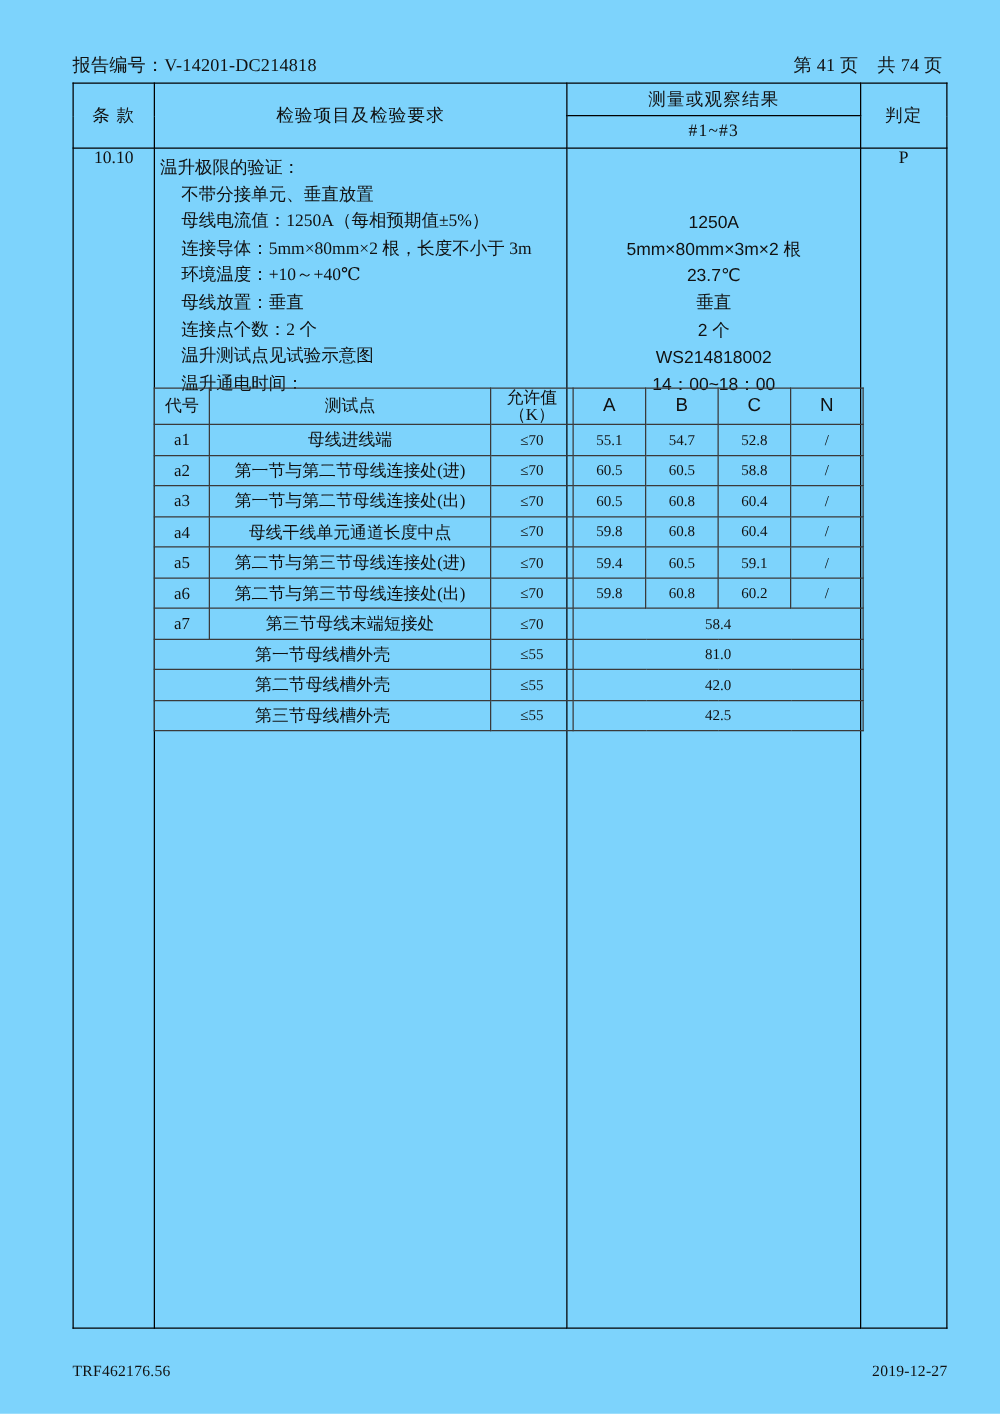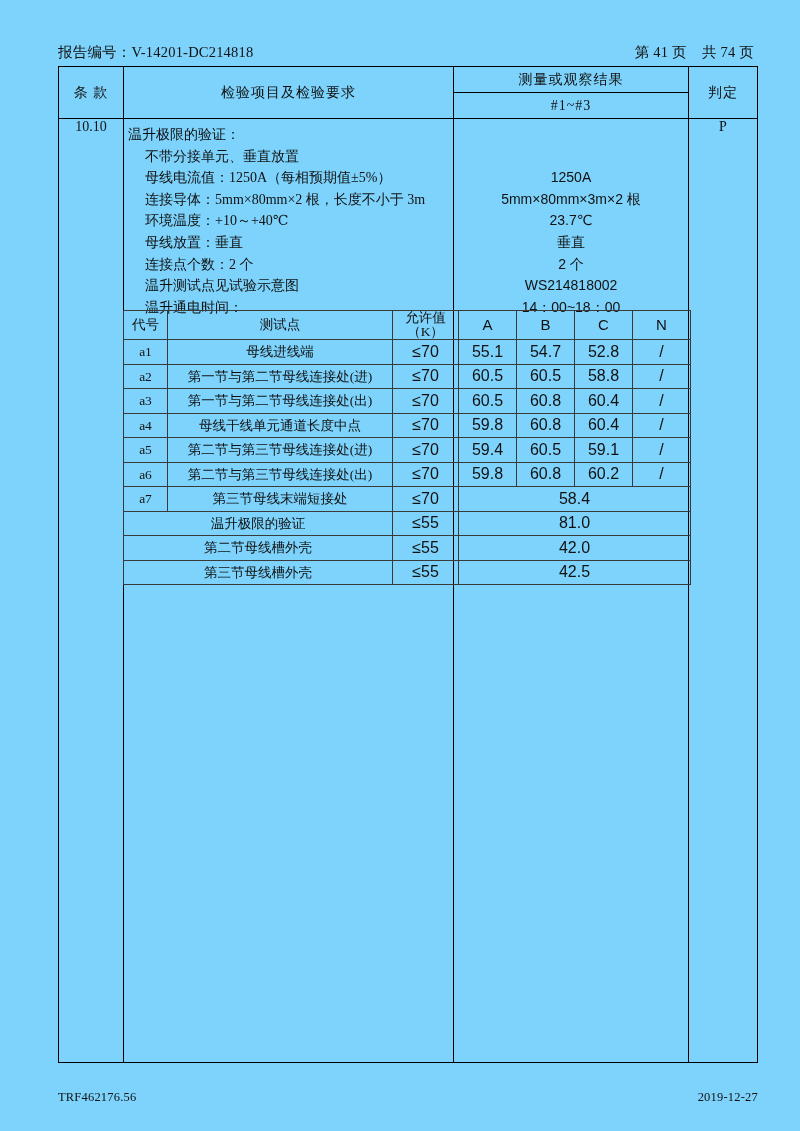--- a/index.html
+++ b/index.html
@@ -140,21 +140,21 @@
     height: 23.5px;
     padding: 0 2px;
     text-align: center;
     vertical-align: middle;
     line-height: 1.05;
   }
   .ic-code { width: 44px; }
   .ic-point { width: 225px; }
   .ic-limit { width: 66px; }
   .ic-phase { width: 58px; }
-  td.num, td.lim { font-family: Liberation Sans, sans-serif; font-size: 16px; }
+  td.num, td.lim { font-family: Liberation Serif, serif; font-size: 12px; }
   td.hdr-ph { font-family: "Liberation Sans", "DejaVu Sans", sans-serif; font-size: 15px; }
   td.point-left { text-align: left; padding-left: 2px; }
 
   
   .doc-footer {
     position: absolute;
     left: 58px;
     top: 1090px;
     width: 700px;
     display: flex;
@@ -303,21 +303,21 @@
           <td class="num">/</td>
         </tr>
 
         <tr>
           <td>a7</td>
           <td>第三节母线末端短接处</td>
           <td class="lim">≤70</td>
           <td class="num" colspan="4">58.4</td>
         </tr>
         <tr>
-          <td class="point-left" colspan="2">温升极限的验证</td>
+          <td class="point-left" colspan="2">第一节母线槽外壳</td>
           <td class="lim">≤55</td>
           <td class="num" colspan="4">81.0</td>
         </tr>
         <tr>
           <td class="point-left" colspan="2">第二节母线槽外壳</td>
           <td class="lim">≤55</td>
           <td class="num" colspan="4">42.0</td>
         </tr>
         <tr>
           <td class="point-left" colspan="2">第三节母线槽外壳</td>

